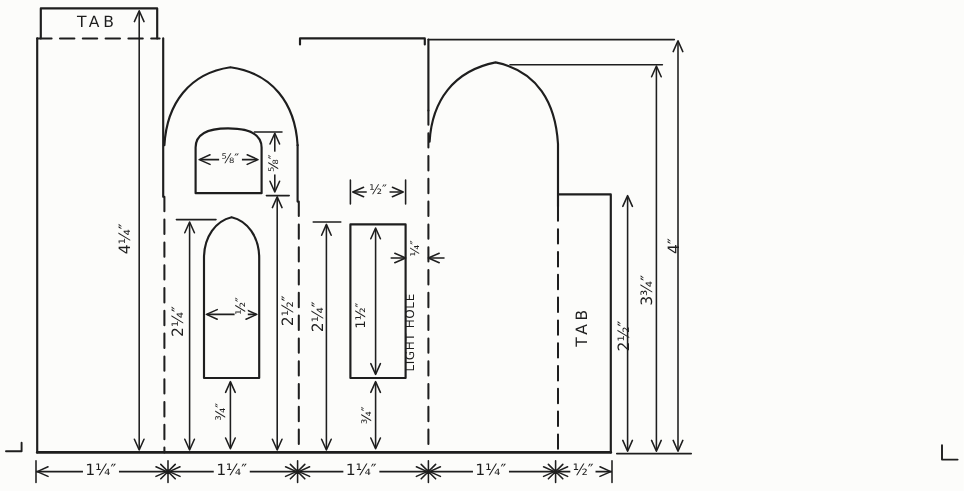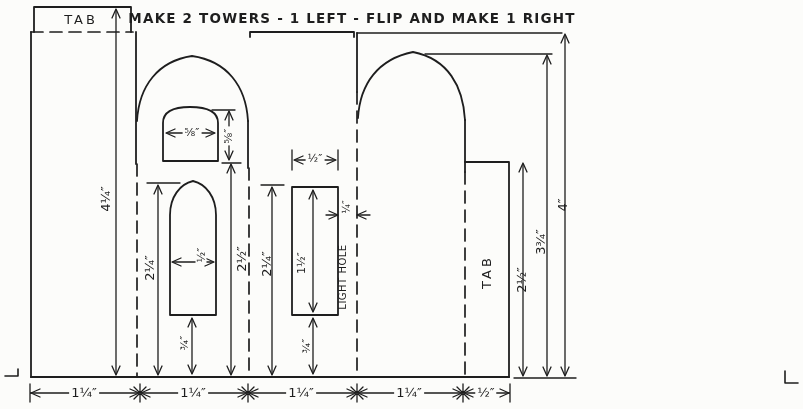--- a/index.html
+++ b/index.html
@@ -102,21 +102,20 @@
                M543 367 L547 376 L551 367 M561 367 L565 376 L569 367"></path>
       <path d="M175 129 L166 133 L175 137 M181 258 L172 262 L181 266 M303 156 L294 160 L303 164
                M366 211 L357 215 L366 219 M40 389 L31 393 L40 397 M150 389 L141 393 L150 397
                M258 389 L249 393 L258 397 M367 389 L358 393 L367 397 M473 389 L464 393 L473 397"></path>
       <path d="M206 129 L215 133 L206 137 M205 258 L214 262 L205 266 M327 156 L336 160 L327 164
                M329 211 L338 215 L329 219 M500 389 L509 393 L500 397 M130 389 L139 393 L130 397
                M238 389 L247 393 L238 397 M347 389 L356 393 L347 397 M453 389 L462 393 L453 397"></path>
     </g>
   </svg>
 
-  <div class="lbl title" style="left:352px;top:19px;">MAKE 2 TOWERS - 1 LEFT - FLIP AND MAKE 1 RIGHT</div>
   <div class="lbl tab" style="left:81px;top:19px;">TAB</div>
 
   <div class="lbl rot" style="left:105px;top:199px;">4¼″</div>
 
   <div class="lbl bg sm" style="left:192px;top:132px;">⅝″</div>
   <div class="lbl rot bg sm" style="left:228px;top:136px;">⅝″</div>
 
   <div class="lbl rot" style="left:149px;top:268px;">2¼″</div>
   <div class="lbl rot bg sm" style="left:201px;top:255px;">½″</div>
   <div class="lbl rot" style="left:241px;top:259px;">2½″</div>

